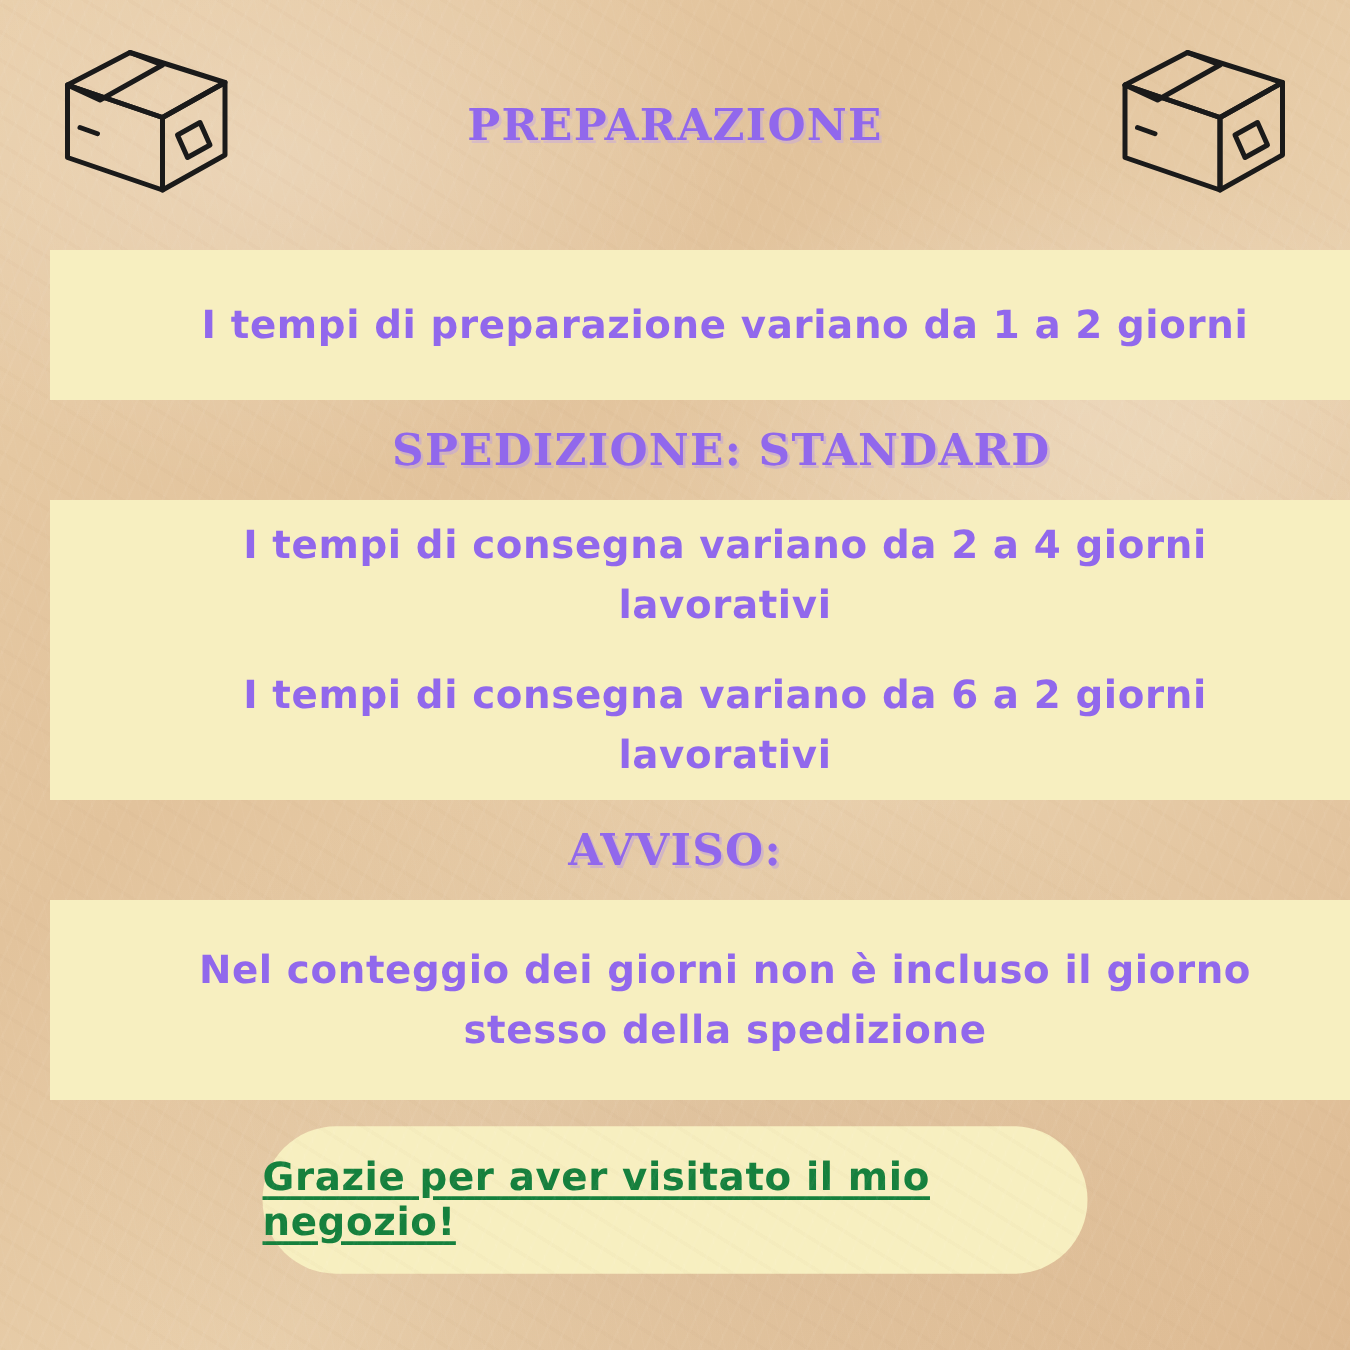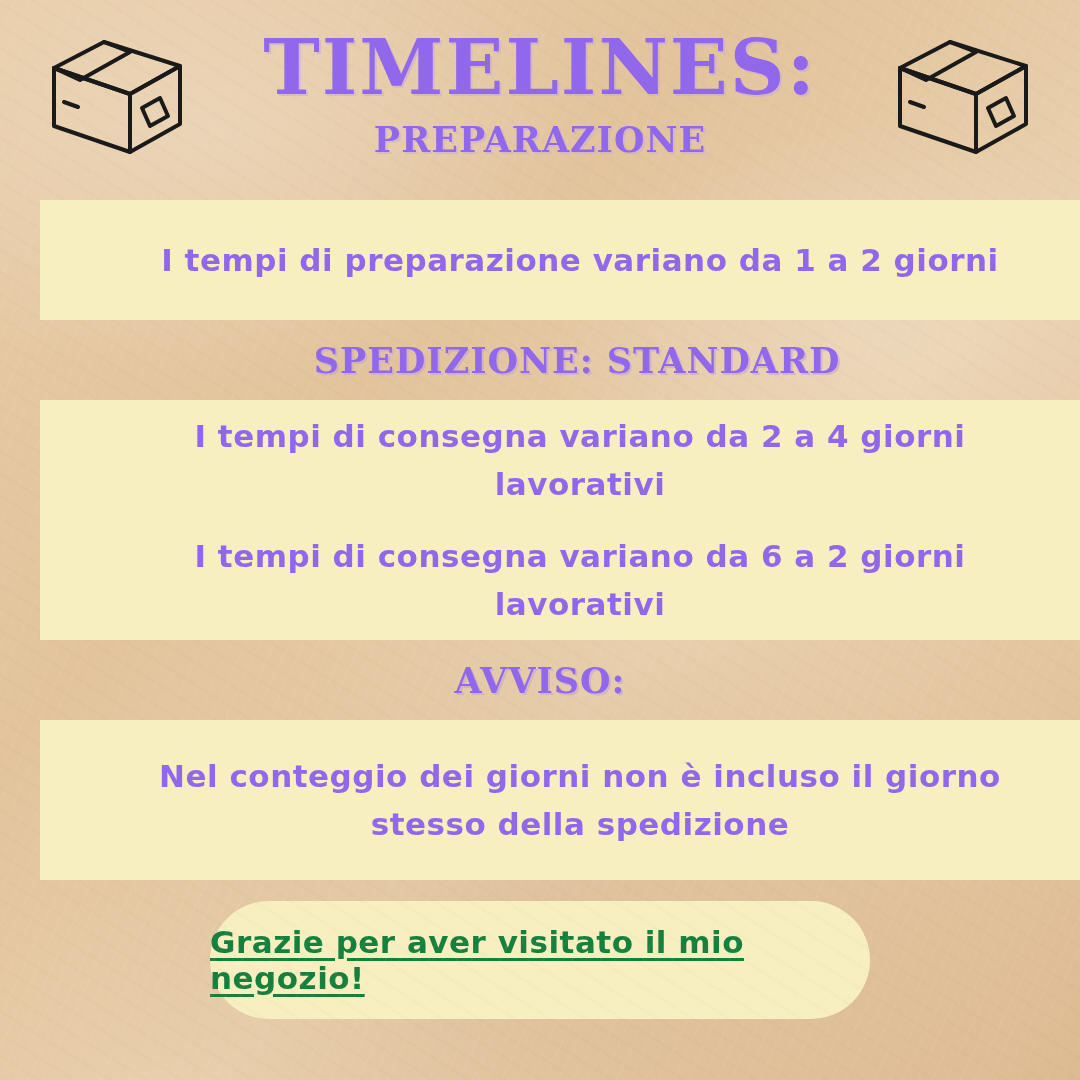--- a/index.html
+++ b/index.html
@@ -165,21 +165,20 @@
         <path d="M12 38 L62 12 L138 36 L88 64 Z"></path>
         <path d="M12 38 L12 96 L88 122 L88 64 Z"></path>
         <path d="M88 64 L138 36 L138 94 L88 122 Z"></path>
         <path d="M62 12 L88 22 L38 50 L12 38"></path>
         <path d="M22 72 L36 77"></path>
         <path d="M100 78 L118 68 L126 86 L108 96 Z"></path>
       </g>
     </svg>
 
     <div class="header-titles">
-      <div class="title">TIMELINES:</div>
       <div class="subtitle">PREPARAZIONE</div>
     </div>
 
     <svg class="box-icon right" viewBox="0 0 150 130">
       <g fill="none" stroke="#1a1a1a" stroke-width="4" stroke-linejoin="round" stroke-linecap="round">
         <path d="M12 38 L62 12 L138 36 L88 64 Z"></path>
         <path d="M12 38 L12 96 L88 122 L88 64 Z"></path>
         <path d="M88 64 L138 36 L138 94 L88 122 Z"></path>
         <path d="M62 12 L88 22 L38 50 L12 38"></path>
         <path d="M22 72 L36 77"></path>

